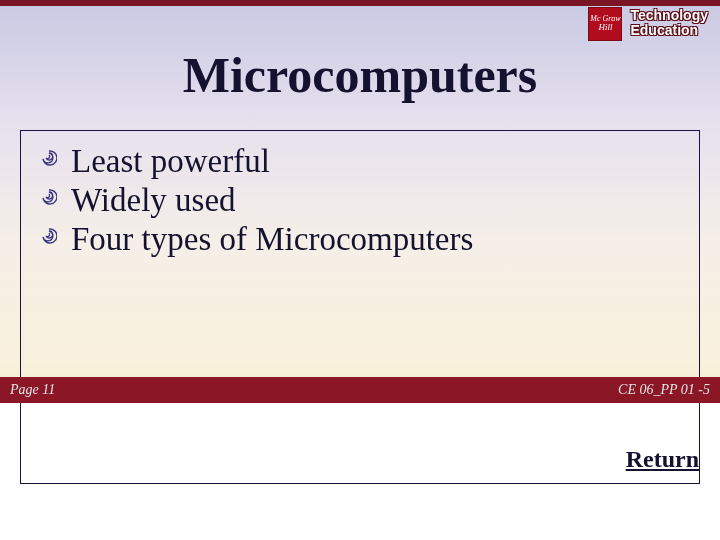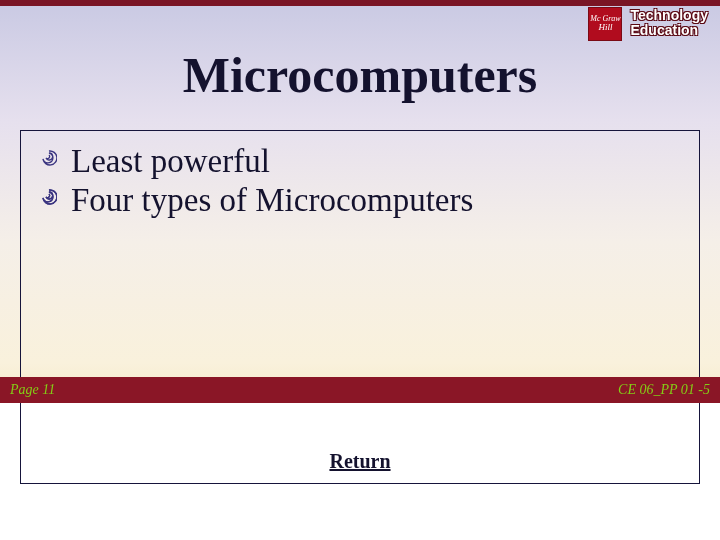--- a/index.html
+++ b/index.html
@@ -81,34 +81,34 @@
     width: 16px; height: 16px;
   }
   .bullet-icon svg { width: 16px; height: 16px; display: block; }
   .link-style {
     color: #14122e;
   }
   .return-link {
     position: absolute;
     bottom: 10px;
     left: 0; right: 0;
-    text-align: center;
-    font-size: 20px;
+    text-align: right;
+    font-size: 24px;
     font-weight: bold;
     text-decoration: underline;
     color: #14122e;
     cursor: pointer;
     font-family: Liberation Serif, serif;
   }
   .footer {
     position: absolute;
     left: 0; right: 0; bottom: 0;
     height: 26px;
     background: #8a1626;
-    color: #84cc16;
+    color: #e5e5e5;
     font-family: Georgia, "Times New Roman", serif;
     font-style: italic;
     font-size: 14px;
     display: flex;
     justify-content: space-between;
     align-items: center;
     padding: 0 10px;
   }
 </style>
 </head>
@@ -139,20 +139,21 @@
             </svg>
         </span>
         <span>Least powerful</span>
       </li>
       <li>
         <span class="bullet-icon">
           <svg viewBox="0 0 16 16">
               <path d="M8 1 A7 7 0 1 1 2 9 A5 5 0 1 0 8 3 A3.5 3.5 0 1 1 5 8 A2 2 0 1 0 8 5" fill="none" stroke="#3a3480" stroke-width="1.4"></path>
             </svg>
         </span>
+        <span>Widely used</span>
       </li>
       <li>
         <span class="bullet-icon">
           <svg viewBox="0 0 16 16">
               <path d="M8 1 A7 7 0 1 1 2 9 A5 5 0 1 0 8 3 A3.5 3.5 0 1 1 5 8 A2 2 0 1 0 8 5" fill="none" stroke="#3a3480" stroke-width="1.4"></path>
             </svg>
         </span>
         <span class="link-style">Four types of Microcomputers</span>
       </li>
     </ul>

